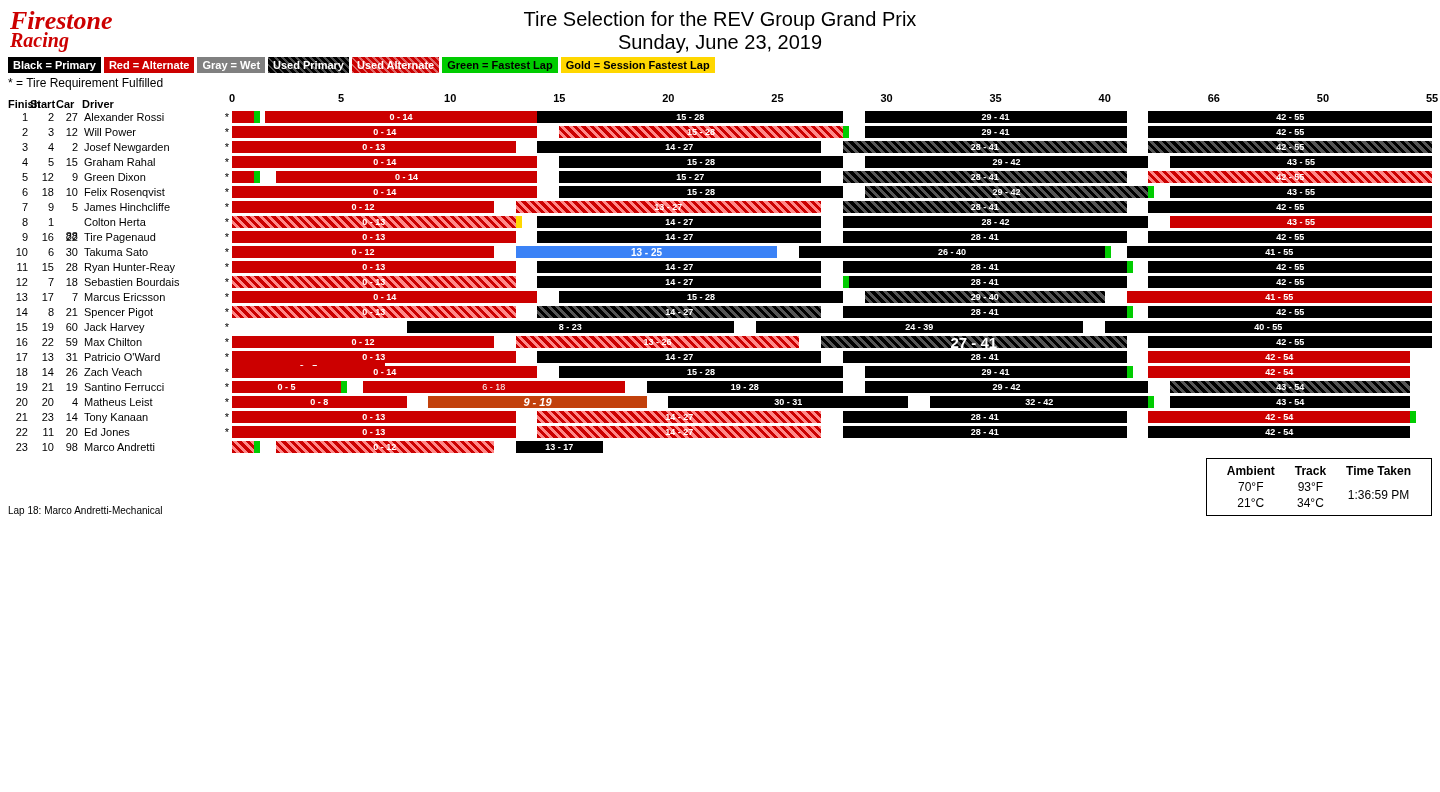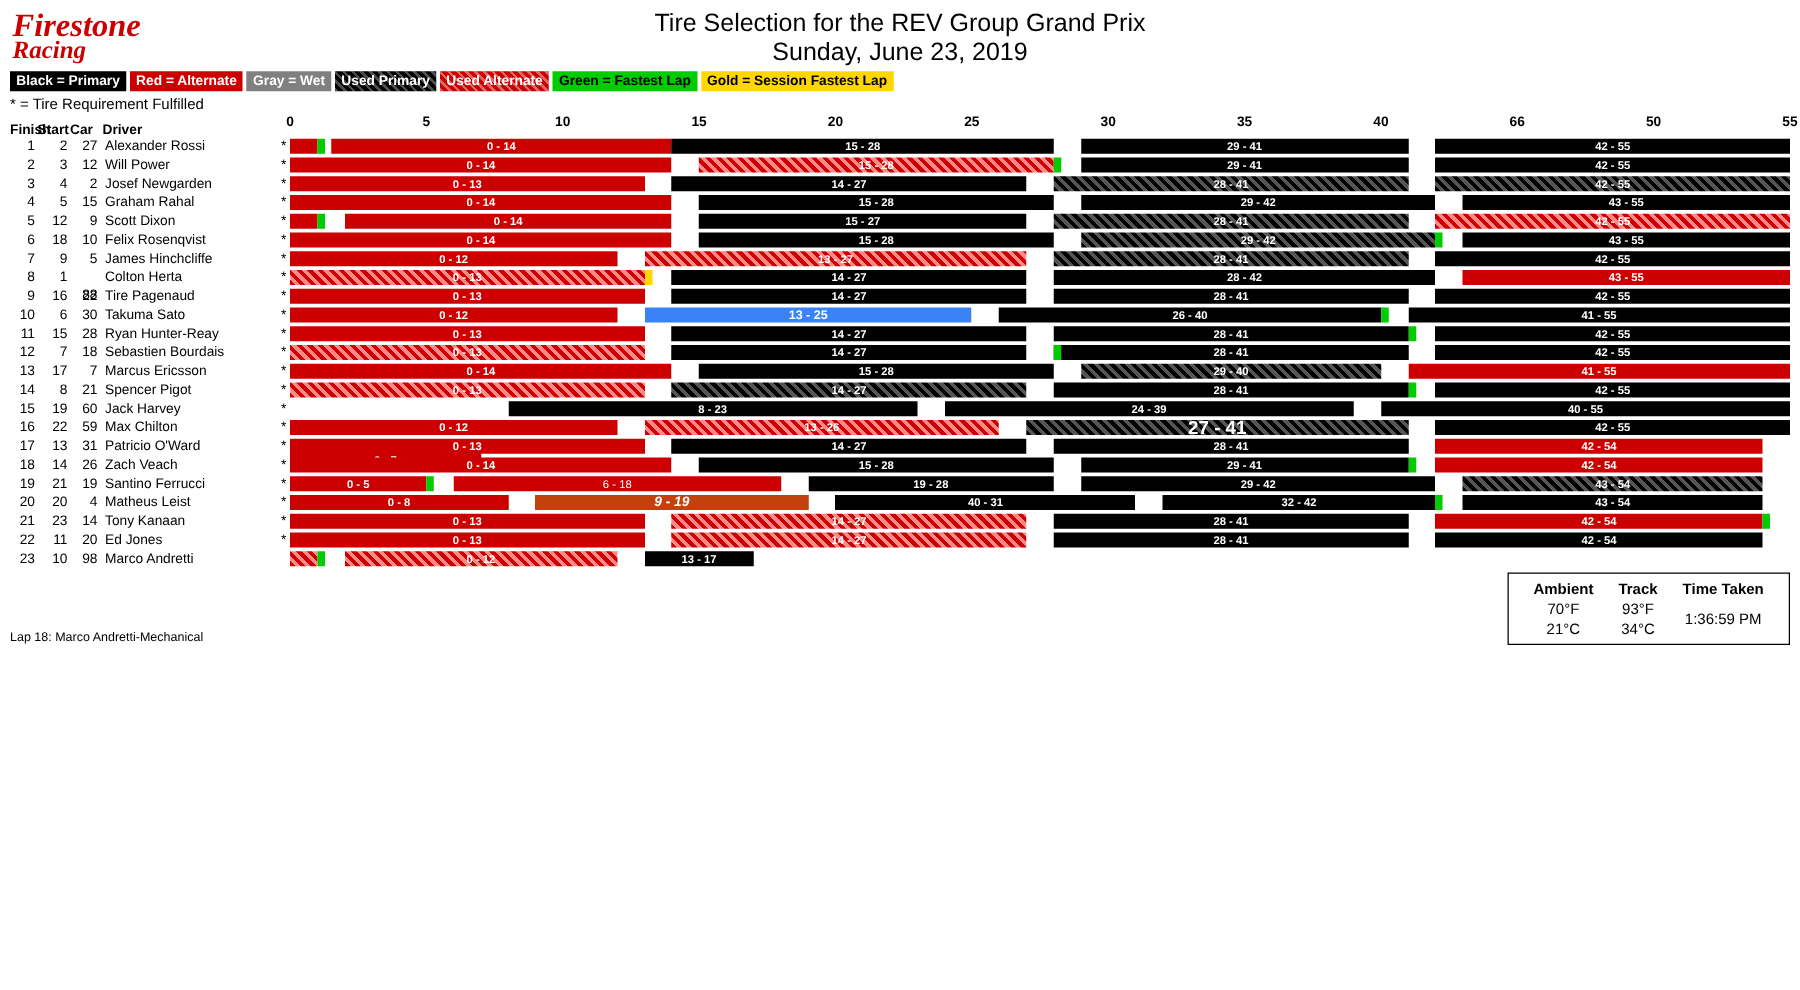--- a/index.html
+++ b/index.html
@@ -119,21 +119,21 @@
             <div style="position: absolute; left: 27.2727%; width: 23.6364%; height: 12px; top: 0px; display: flex; align-items: center; justify-content: center; font-size: 9px; font-weight: bold; overflow: hidden; background: black; color: white;">15 - 28</div>
             <div style="position: absolute; left: 52.7273%; width: 23.6364%; height: 12px; top: 0px; display: flex; align-items: center; justify-content: center; font-size: 9px; font-weight: bold; overflow: hidden; background: black; color: white;">29 - 42</div>
             <div style="position: absolute; left: 78.1818%; width: 21.8182%; height: 12px; top: 0px; display: flex; align-items: center; justify-content: center; font-size: 9px; font-weight: bold; overflow: hidden; background: black; color: white;">43 - 55</div>
           </div>
         </div>
         <div style="display: flex; align-items: center; height: 14px; margin-bottom: 1px;">
           <div style="display: flex; width: 224px; flex-shrink: 0; font-size: 11px; align-items: center;">
             <div style="width: 22px; text-align: right; padding-right: 2px;">5</div>
             <div style="width: 26px; text-align: right; padding-right: 2px;">12</div>
             <div style="width: 26px; text-align: right; padding-right: 4px;">9</div>
-            <div style="width: 140px; padding-left: 2px; overflow: hidden; white-space: nowrap;">Scott Dixon</div>
+            <div style="width: 140px; padding-left: 2px; overflow: hidden; white-space: nowrap;">Green Dixon</div>
             <div style="width: 10px; text-align: center; font-size: 11px;">*</div>
           </div>
           <div style="flex: 1 1 0%; position: relative; height: 12px;">
             <div style="position: absolute; left: 0%; width: 1.81818%; height: 12px; top: 0px; display: flex; align-items: center; justify-content: center; font-size: 9px; font-weight: bold; overflow: hidden; background: rgb(204, 0, 0); color: white;"></div>
             <div style="position: absolute; left: 1.81818%; width: 6px; height: 12px; top: 0px; background: rgb(0, 204, 0);"></div>
             <div style="position: absolute; left: 3.63636%; width: 21.8182%; height: 12px; top: 0px; display: flex; align-items: center; justify-content: center; font-size: 9px; font-weight: bold; overflow: hidden; background: rgb(204, 0, 0); color: white;">0 - 14</div>
             <div style="position: absolute; left: 27.2727%; width: 21.8182%; height: 12px; top: 0px; display: flex; align-items: center; justify-content: center; font-size: 9px; font-weight: bold; overflow: hidden; background: black; color: white;">15 - 27</div>
             <div style="position: absolute; left: 50.9091%; width: 23.6364%; height: 12px; top: 0px; display: flex; align-items: center; justify-content: center; font-size: 9px; font-weight: bold; overflow: hidden; background: repeating-linear-gradient(45deg, black 0px, black 3px, rgb(85, 85, 85) 3px, rgb(85, 85, 85) 6px); color: white;">28 - 41</div>
             <div style="position: absolute; left: 76.3636%; width: 23.6364%; height: 12px; top: 0px; display: flex; align-items: center; justify-content: center; font-size: 9px; font-weight: bold; overflow: hidden; background: repeating-linear-gradient(45deg, rgb(204, 0, 0) 0px, rgb(204, 0, 0) 3px, rgb(255, 136, 136) 3px, rgb(255, 136, 136) 6px); color: white;">42 - 55</div>
           </div>
@@ -361,21 +361,21 @@
           <div style="display: flex; width: 224px; flex-shrink: 0; font-size: 11px; align-items: center;">
             <div style="width: 22px; text-align: right; padding-right: 2px;">20</div>
             <div style="width: 26px; text-align: right; padding-right: 2px;">20</div>
             <div style="width: 26px; text-align: right; padding-right: 4px;">4</div>
             <div style="width: 140px; padding-left: 2px; overflow: hidden; white-space: nowrap;">Matheus Leist</div>
             <div style="width: 10px; text-align: center; font-size: 11px;">*</div>
           </div>
           <div style="flex: 1 1 0%; position: relative; height: 12px;">
             <div style="position: absolute; left: 0%; width: 14.5455%; height: 12px; top: 0px; display: flex; align-items: center; justify-content: center; font-size: 9px; font-weight: bold; overflow: hidden; background: rgb(204, 0, 0); color: white;">0 - 8</div>
             <div style="position: absolute; left: 16.3636%; width: 18.1818%; height: 12px; top: 0px; display: flex; align-items: center; justify-content: center; font-size: 11px; font-weight: bold; overflow: hidden; background: #c2410c; color: white; font-style: italic;">9 - 19</div>
-            <div style="position: absolute; left: 36.3636%; width: 20%; height: 12px; top: 0px; display: flex; align-items: center; justify-content: center; font-size: 9px; font-weight: bold; overflow: hidden; background: black; color: white;">40 - 31</div>
+            <div style="position: absolute; left: 36.3636%; width: 20%; height: 12px; top: 0px; display: flex; align-items: center; justify-content: center; font-size: 9px; font-weight: bold; overflow: hidden; background: black; color: white;">30 - 31</div>
             <div style="position: absolute; left: 58.1818%; width: 18.1818%; height: 12px; top: 0px; display: flex; align-items: center; justify-content: center; font-size: 9px; font-weight: bold; overflow: hidden; background: black; color: white;">32 - 42</div>
             <div style="position: absolute; left: 76.3636%; width: 6px; height: 12px; top: 0px; background: rgb(0, 204, 0);"></div>
             <div style="position: absolute; left: 78.1818%; width: 20%; height: 12px; top: 0px; display: flex; align-items: center; justify-content: center; font-size: 9px; font-weight: bold; overflow: hidden; background: black; color: white;">43 - 54</div>
           </div>
         </div>
         <div style="display: flex; align-items: center; height: 14px; margin-bottom: 1px;">
           <div style="display: flex; width: 224px; flex-shrink: 0; font-size: 11px; align-items: center;">
             <div style="width: 22px; text-align: right; padding-right: 2px;">21</div>
             <div style="width: 26px; text-align: right; padding-right: 2px;">23</div>
             <div style="width: 26px; text-align: right; padding-right: 4px;">14</div>

